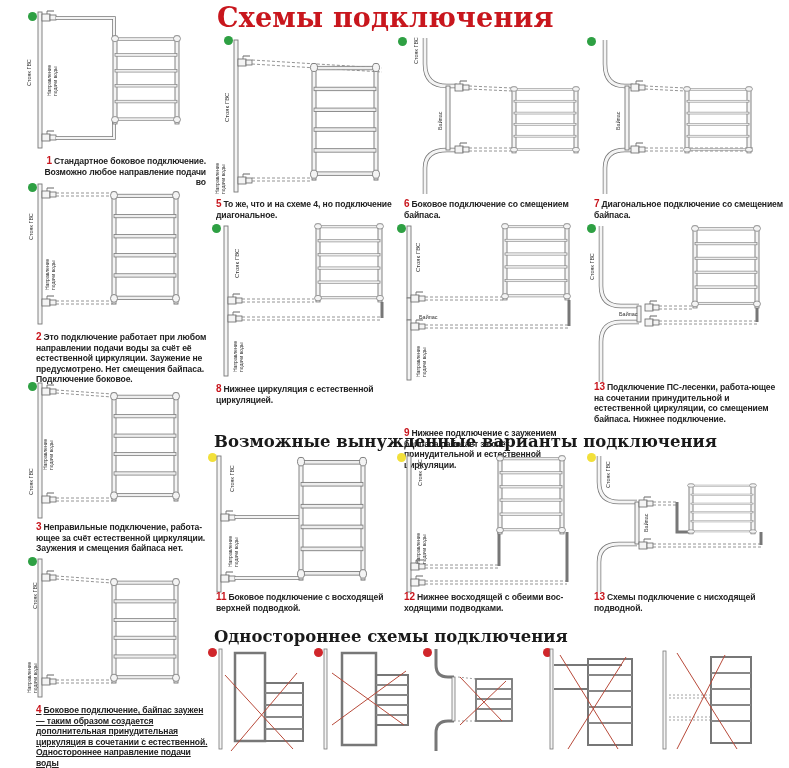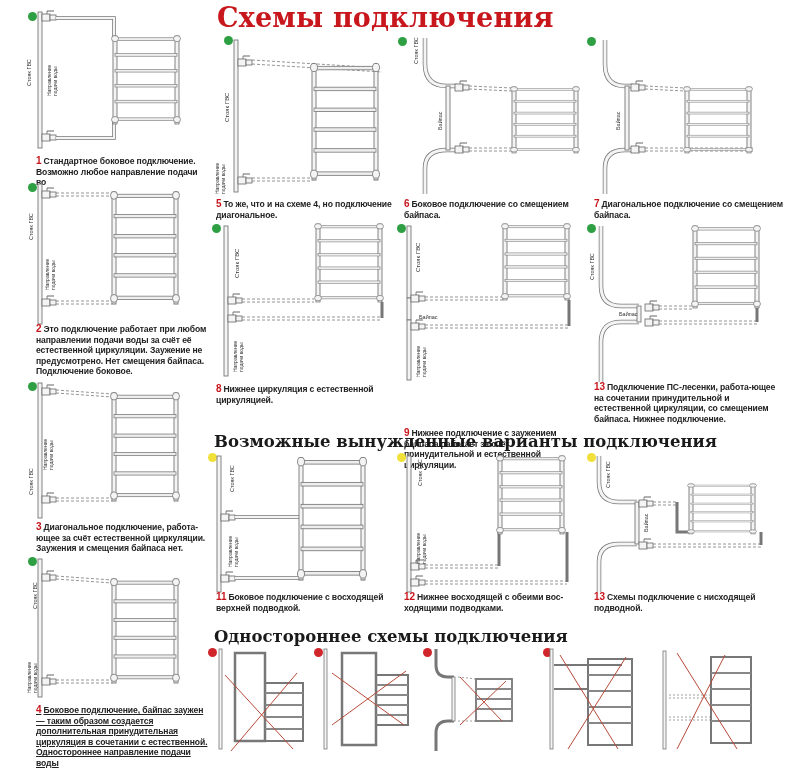--- a/index.html
+++ b/index.html
@@ -55,42 +55,42 @@
     <path d="M56 18 H114 V38" fill="none" stroke="#f4f4f4" stroke-width="2"></path>
     <path d="M56 138 H114 V122" fill="none" stroke="#777" stroke-width="3.5"></path>
     <path d="M56 138 H114 V122" fill="none" stroke="#f4f4f4" stroke-width="2"></path>
     <g transform="translate(113,36) scale(1,0.88)">
         <use href="#ladder"></use>
       </g>
   </svg>
   <div class="vlabel" style="left:26px;top:86px;">Стояк ГВС</div>
   <div class="vlabel" style="left:46px;top:96px;font-size:5px;width:40px;white-space:normal;">Направление подачи воды</div>
 </div>
-<div class="caption" style="left:36px;top:156px;width:170px;">
+<div class="caption" style="left:36px;top:156px;width:170px;text-align:right;">
   <span class="num">1</span><span>Стандартное боковое подключение. Возможно любое направление подачи во</span>
 </div>
 
 <div class="scheme" style="left:0;top:180px;width:200px;height:140px;">
   <div class="dot" style="left:28px;top:3px;background:#2ea043;"></div>
   <svg width="200" height="140">
     <rect x="38" y="4" width="4" height="140" fill="#f4f4f4" stroke="#777" stroke-width="0.9"></rect>
     <use href="#valve" x="42" y="14"></use>
     <use href="#valve" x="42" y="122"></use>
     <line x1="56" y1="13" x2="112" y2="13" stroke="#888" stroke-width="0.9" stroke-dasharray="3 2"></line>
     <line x1="56" y1="16" x2="112" y2="16" stroke="#888" stroke-width="0.9" stroke-dasharray="3 2"></line>
     <line x1="56" y1="121" x2="112" y2="121" stroke="#888" stroke-width="0.9" stroke-dasharray="3 2"></line>
     <line x1="56" y1="124" x2="112" y2="124" stroke="#888" stroke-width="0.9" stroke-dasharray="3 2"></line>
     <g transform="translate(112,12) scale(1,1.12)">
         <use href="#ladder"></use>
       </g>
   </svg>
   <div class="vlabel" style="left:28px;top:60px;">Стояк ГВС</div>
   <div class="vlabel" style="left:44px;top:110px;font-size:5px;width:40px;white-space:normal;">Направление подачи воды</div>
 </div>
-<div class="caption" style="left:36px;top:324px;width:172px;">
+<div class="caption" style="left:36px;top:332px;width:172px;">
   <span class="num">2</span><span>Это подключение работает при любом направлении подачи воды за счёт её естественной циркуляции. Заужение не предусмотрено. Нет смещения байпаса. Подключение боковое.</span>
 </div>
 
 <div class="scheme" style="left:0;top:375px;width:200px;height:140px;">
   <div class="dot" style="left:28px;top:7px;background:#2ea043;"></div>
   <svg width="200" height="145">
     <rect x="38" y="8" width="4" height="135" fill="#f4f4f4" stroke="#777" stroke-width="0.9"></rect>
     <use href="#valve" x="42" y="16"></use>
     <use href="#valve" x="42" y="124"></use>
     <line x1="56" y1="15" x2="112" y2="19" stroke="#888" stroke-width="0.9" stroke-dasharray="3 2"></line>
@@ -98,21 +98,21 @@
     <line x1="56" y1="123" x2="112" y2="123" stroke="#888" stroke-width="0.9" stroke-dasharray="3 2"></line>
     <line x1="56" y1="126" x2="112" y2="126" stroke="#888" stroke-width="0.9" stroke-dasharray="3 2"></line>
     <g transform="translate(112,18) scale(1,1.08)">
         <use href="#ladder"></use>
       </g>
   </svg>
   <div class="vlabel" style="left:42px;top:95px;font-size:5px;width:45px;white-space:normal;">Направление подачи воды</div>
   <div class="vlabel" style="left:28px;top:120px;">Стояк ГВС</div>
 </div>
 <div class="caption" style="left:36px;top:522px;width:172px;">
-  <span class="num">3</span><span>Диагональное подключение, работа-ющее за счёт естественной циркуляции. Заужения и смещения байпаса нет.</span>
+  <span class="num">3</span><span>Неправильные подключение, работа-ющее за счёт естественной циркуляции. Заужения и смещения байпаса нет.</span>
 </div>
 
 <div class="scheme" style="left:0;top:555px;width:200px;height:140px;">
   <div class="dot" style="left:28px;top:2px;background:#2ea043;"></div>
   <svg width="200" height="145">
     <rect x="38" y="4" width="4" height="138" fill="#f4f4f4" stroke="#777" stroke-width="0.9"></rect>
     <use href="#valve" x="42" y="22"></use>
     <use href="#valve" x="42" y="126"></use>
     <line x1="56" y1="21" x2="112" y2="25" stroke="#888" stroke-width="0.9" stroke-dasharray="3 2"></line>
     <line x1="56" y1="24" x2="112" y2="28" stroke="#888" stroke-width="0.9" stroke-dasharray="3 2"></line>

